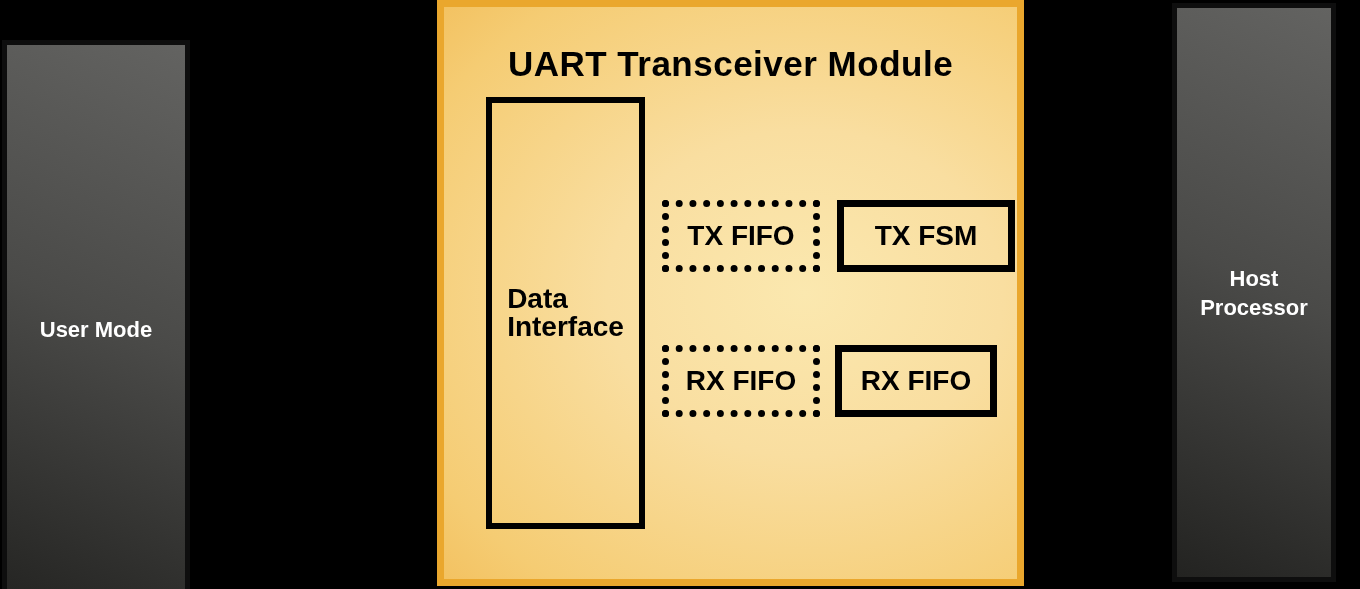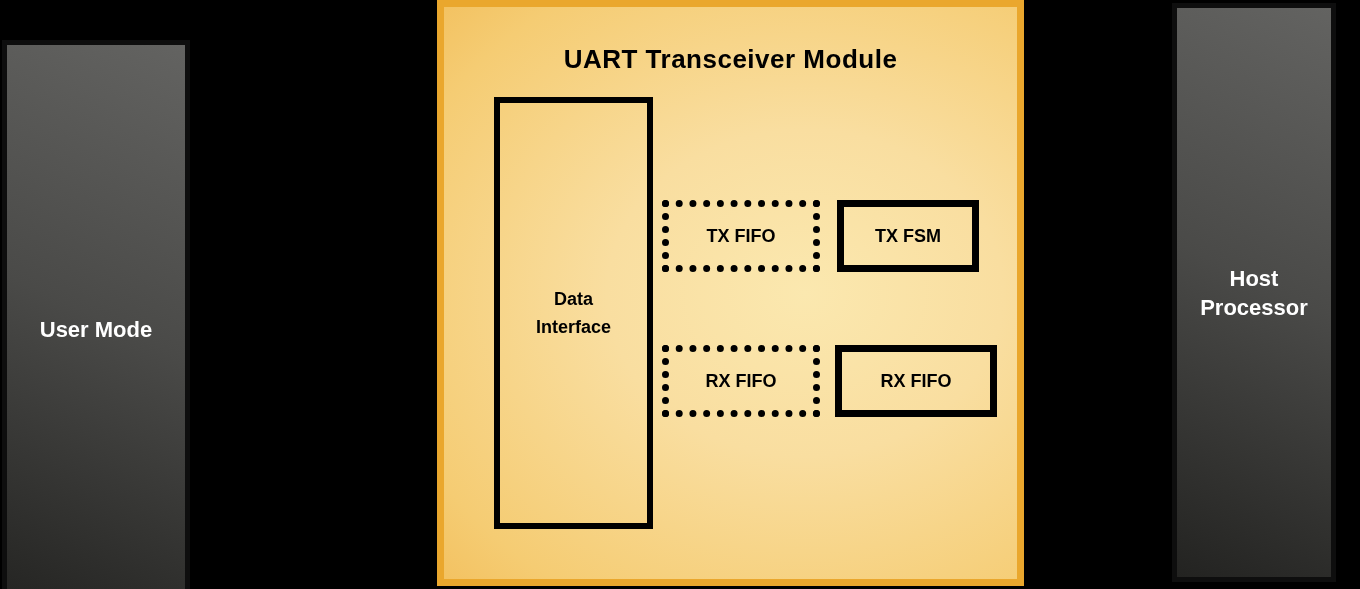--- a/index.html
+++ b/index.html
@@ -41,44 +41,43 @@
     border: 7px solid #eaa72d;
     background: radial-gradient(ellipse 115% 95% at 63% 50%,
                 #fbe8af 0%, #f9dea0 30%, #f5cc73 65%, #efad3c 100%);
   }
   #module-title {
     position: absolute;
     left: 0;
     right: 0;
     top: 37px;
     text-align: center;
-    font-size: 26px;
+    font-size: 35px;
     font-weight: 700;
     color: #000000;
     letter-spacing: 0.5px;
   }
   .inner-box {
     position: absolute;
     box-sizing: border-box;
     display: flex;
     align-items: center;
     justify-content: center;
-    text-align: center;
     color: #000000;
-    font-size: 18px;
+    font-size: 28px;
     font-weight: 700;
     line-height: 28px;
     background: transparent;
   }
   .solid-border  { border: 6px solid #000000; }
   .solid-border7 { border: 7px solid #000000; }
   .dotted-border { border: 7px dotted #000000; }
-  #data-interface-box { left: 50px;  top: 90px;  width: 159px; height: 432px; }
+  #data-interface-box { left: 42px;  top: 90px;  width: 159px; height: 432px; }
   #tx-fifo-box        { left: 218px; top: 193px; width: 158px; height: 72px; }
-  #tx-fsm-box         { left: 393px; top: 193px; width: 142px; height: 72px; }
+  #tx-fsm-box         { left: 393px; top: 193px; width: 178px; height: 72px; }
   #rx-fifo-box        { left: 218px; top: 338px; width: 158px; height: 72px; }
   #rx-fsm-box         { left: 391px; top: 338px; width: 162px; height: 72px; }
 </style>
 </head>
 <body>
 
 <div id="canvas">
 
   <div id="user-mode-box" class="gray-box">
     <div class="gray-label">User Mode</div>

